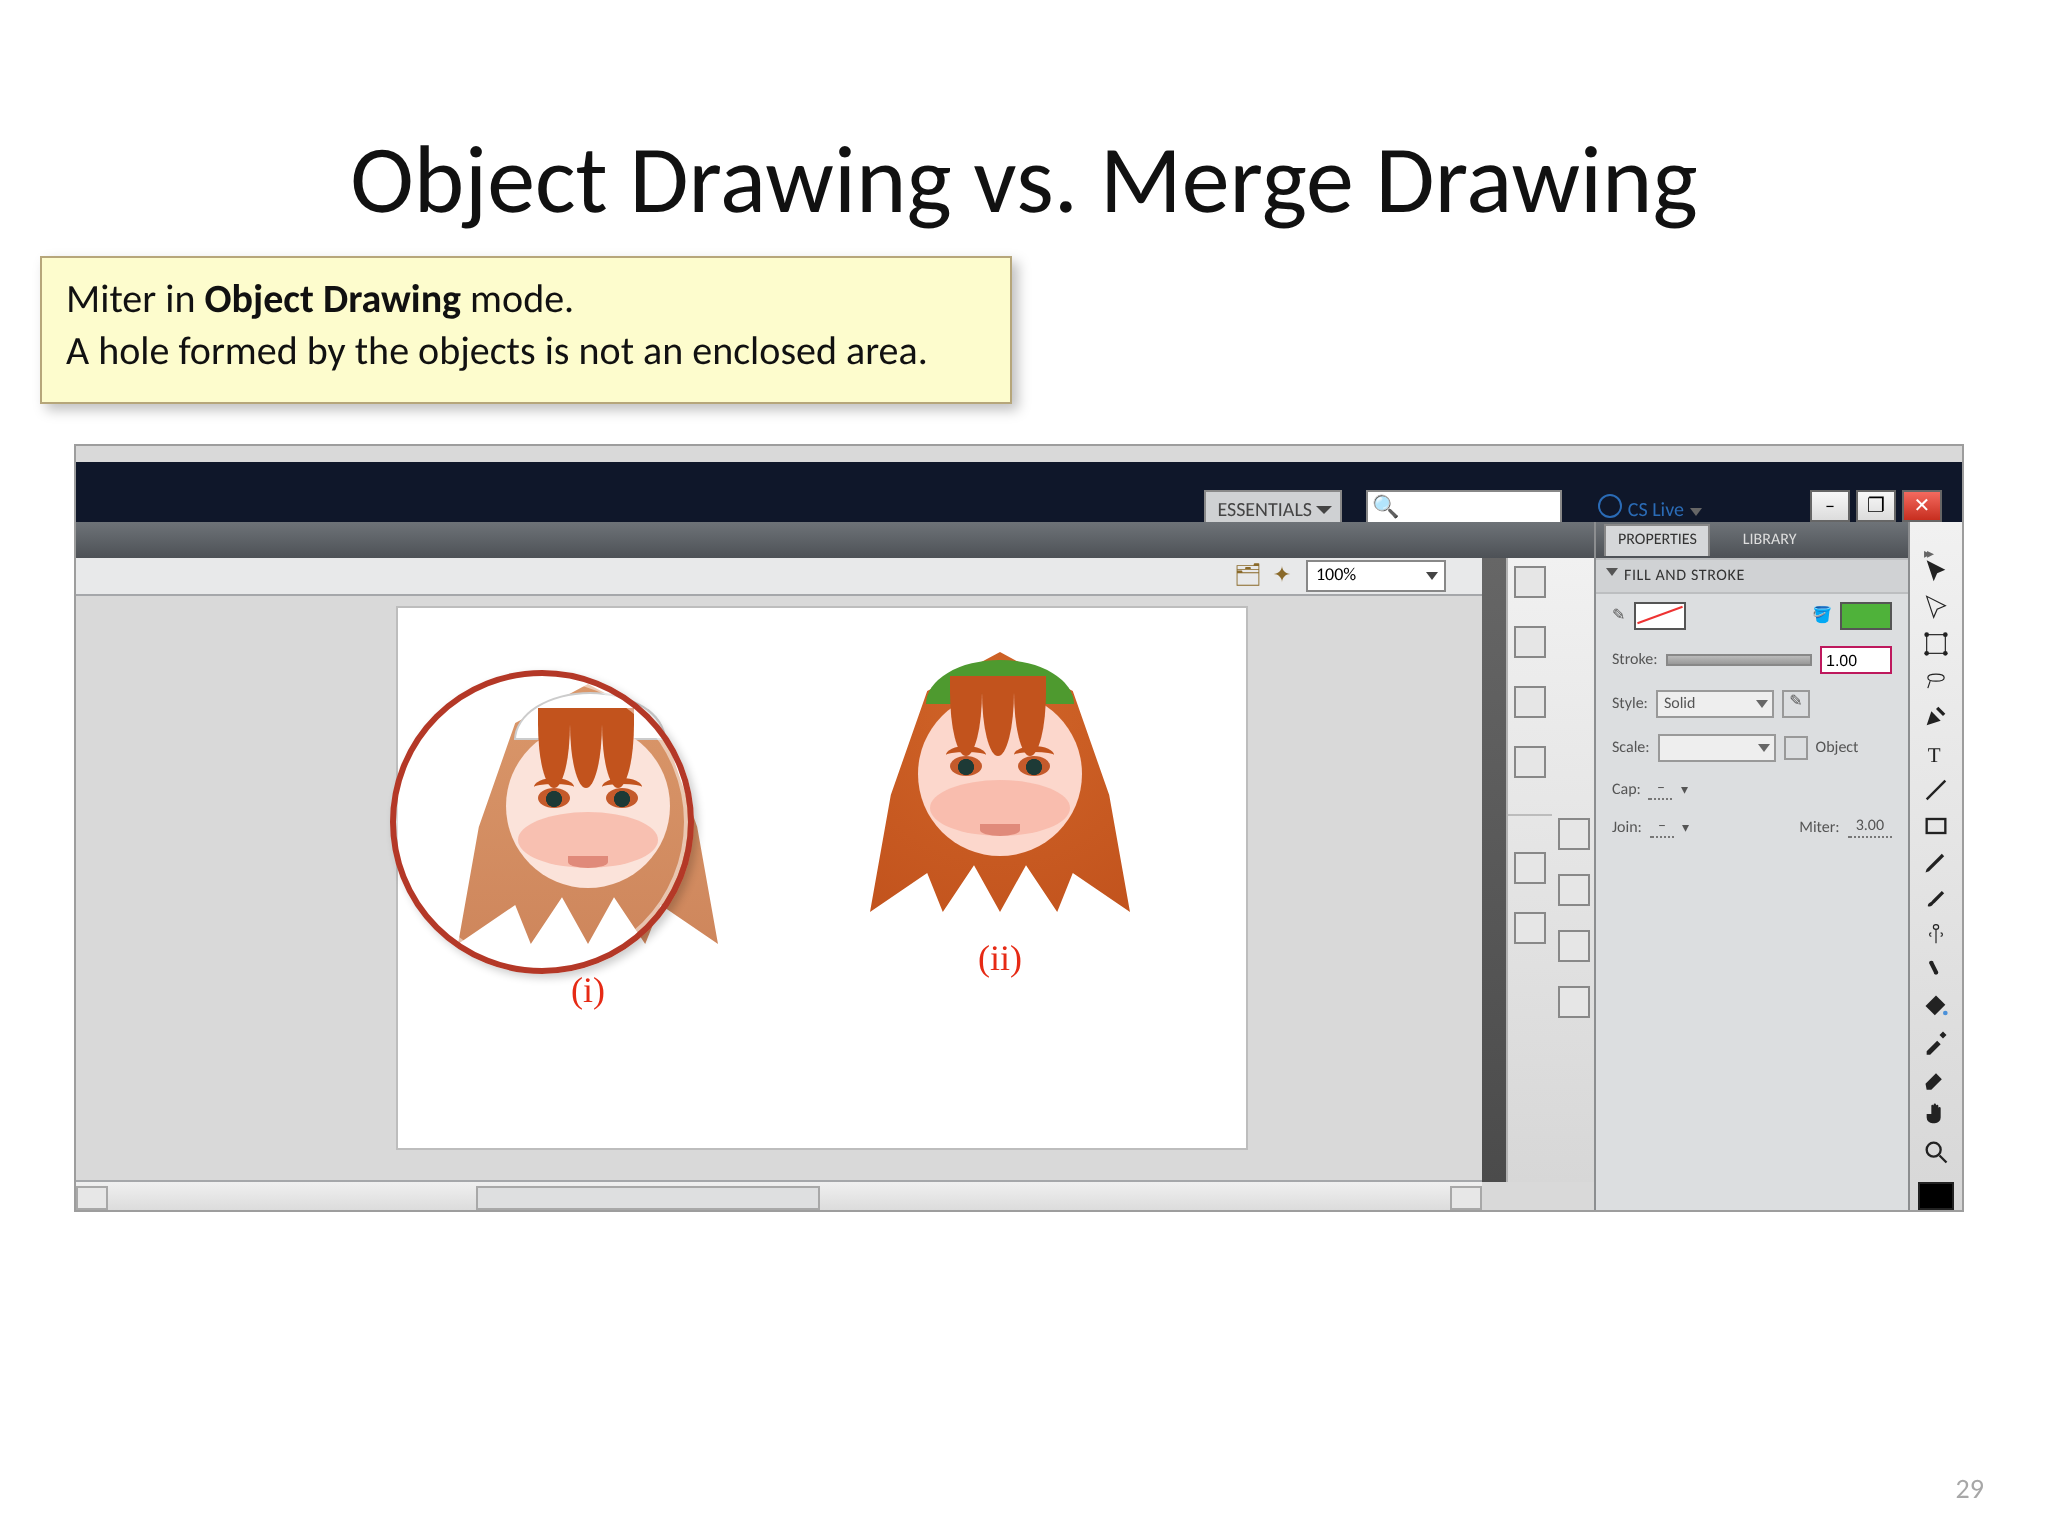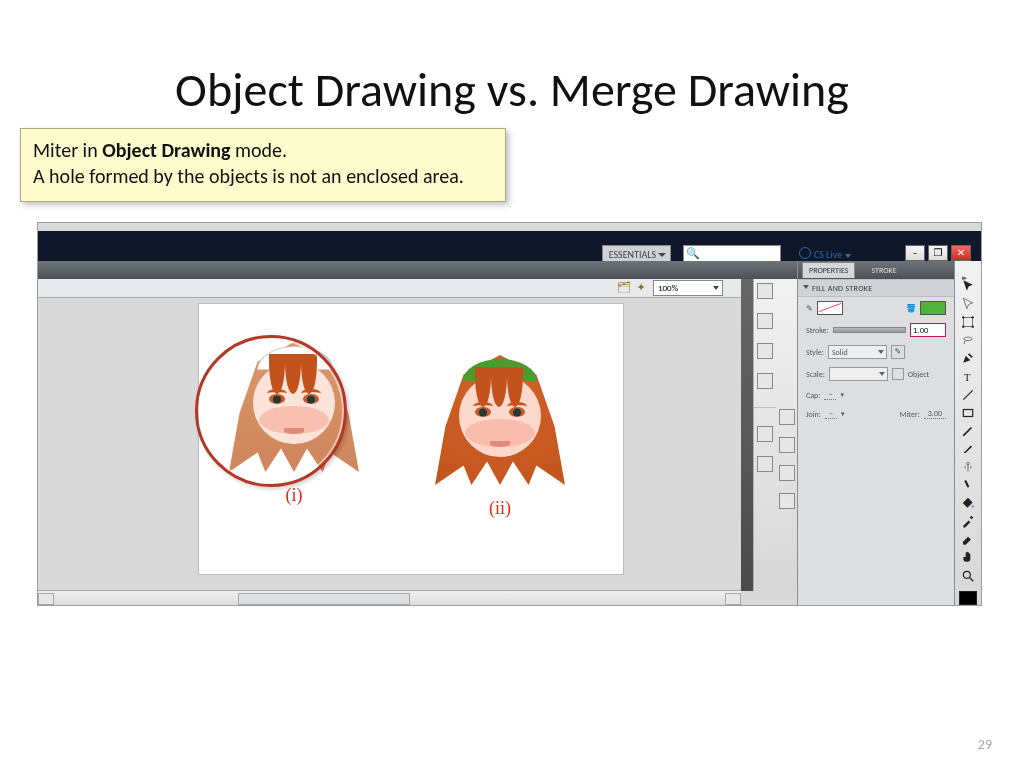--- a/index.html
+++ b/index.html
@@ -138,21 +138,21 @@
         <div class="eye l"></div>
             <div class="eye r"></div>
         <div class="bang" style="left:40px"></div>
         <div class="bang" style="left:56px"></div>
         <div class="bang" style="left:72px"></div>
         <div class="mouth"></div>
         <div class="label">(i)</div>
       </div>
     </div>
 
-    <div class="facewrap" style="left:236px;top:43px">
+    <div class="facewrap" style="left:236px;top:14px">
       <div class="face">
         <div class="hairback"></div>
         <div class="hairband"></div>
         <div class="facecirc"></div>
         <div class="cheeks"></div>
         <div class="brow l"></div>
             <div class="brow r"></div>
         <div class="eye l"></div>
             <div class="eye r"></div>
         <div class="bang" style="left:40px"></div>
@@ -181,21 +181,21 @@
   <div class="dock2">
     <div class="dicon"></div>
     <div class="dicon"></div>
     <div class="dicon"></div>
     <div class="dicon"></div>
   </div>
 
   <div class="props">
     <div class="ptabs">
       <div class="ptab active">PROPERTIES</div>
-      <div class="ptab">STROKE</div>
+      <div class="ptab">LIBRARY</div>
     </div>
     <div class="section">FILL AND STROKE</div>
     <div class="row">
       <span>✎</span>
       <span class="swatch none"></span>
       <span style="flex:1"></span>
       <span>🪣</span>
       <span class="swatch fill"></span>
     </div>
     <div class="row">

